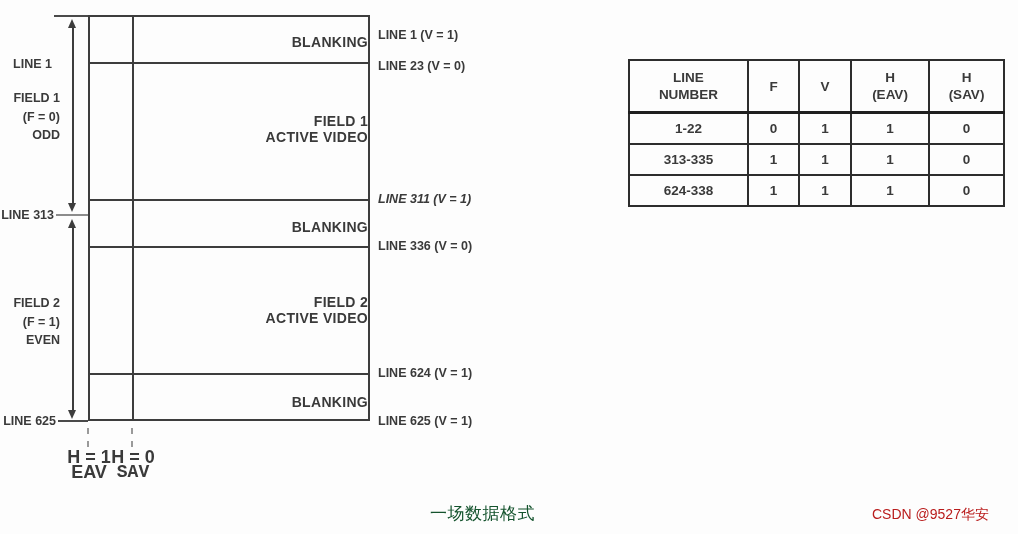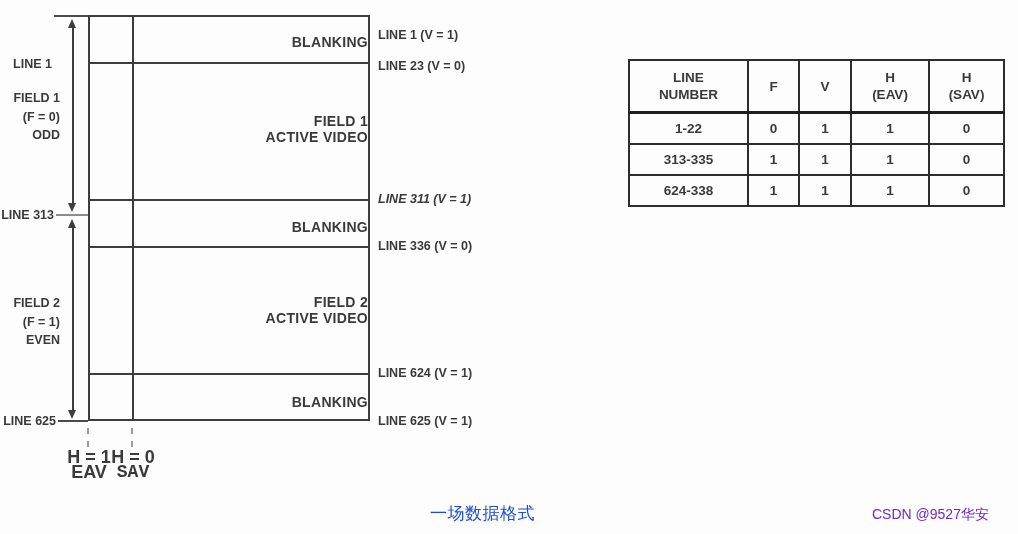--- a/index.html
+++ b/index.html
@@ -29,22 +29,22 @@
     table-layout:fixed;font-family:"Liberation Sans",sans-serif;
   }
   .tbl th,.tbl td{
     border:2px solid #2d2d2d;text-align:center;vertical-align:middle;
     font-size:13.5px;font-weight:bold;color:#3a3a3a;padding:0;
   }
   .tbl thead th{height:50px;line-height:17px;border-bottom:3px solid #1f1f1f;}
   .tbl tbody td{height:29px;}
   
   .caption{position:absolute;left:430px;top:502px;font-family:"DejaVu Serif",serif;
-    font-size:17px;color:#1d4ed8;letter-spacing:.5px;white-space:nowrap;}
-  .watermark{position:absolute;left:872px;top:506px;font-size:14px;color:#6d28d9;white-space:nowrap;}
+    font-size:17px;color:#14532d;letter-spacing:.5px;white-space:nowrap;}
+  .watermark{position:absolute;left:872px;top:506px;font-size:14px;color:#b91c1c;white-space:nowrap;}
 </style>
 </head>
 <body>
 
 <div class="stage">
 
   <div>
 
     <div class="vline" style="left:88px;top:15px;height:406px;"></div>
     <div class="vline" style="left:132px;top:15px;height:406px;"></div>

